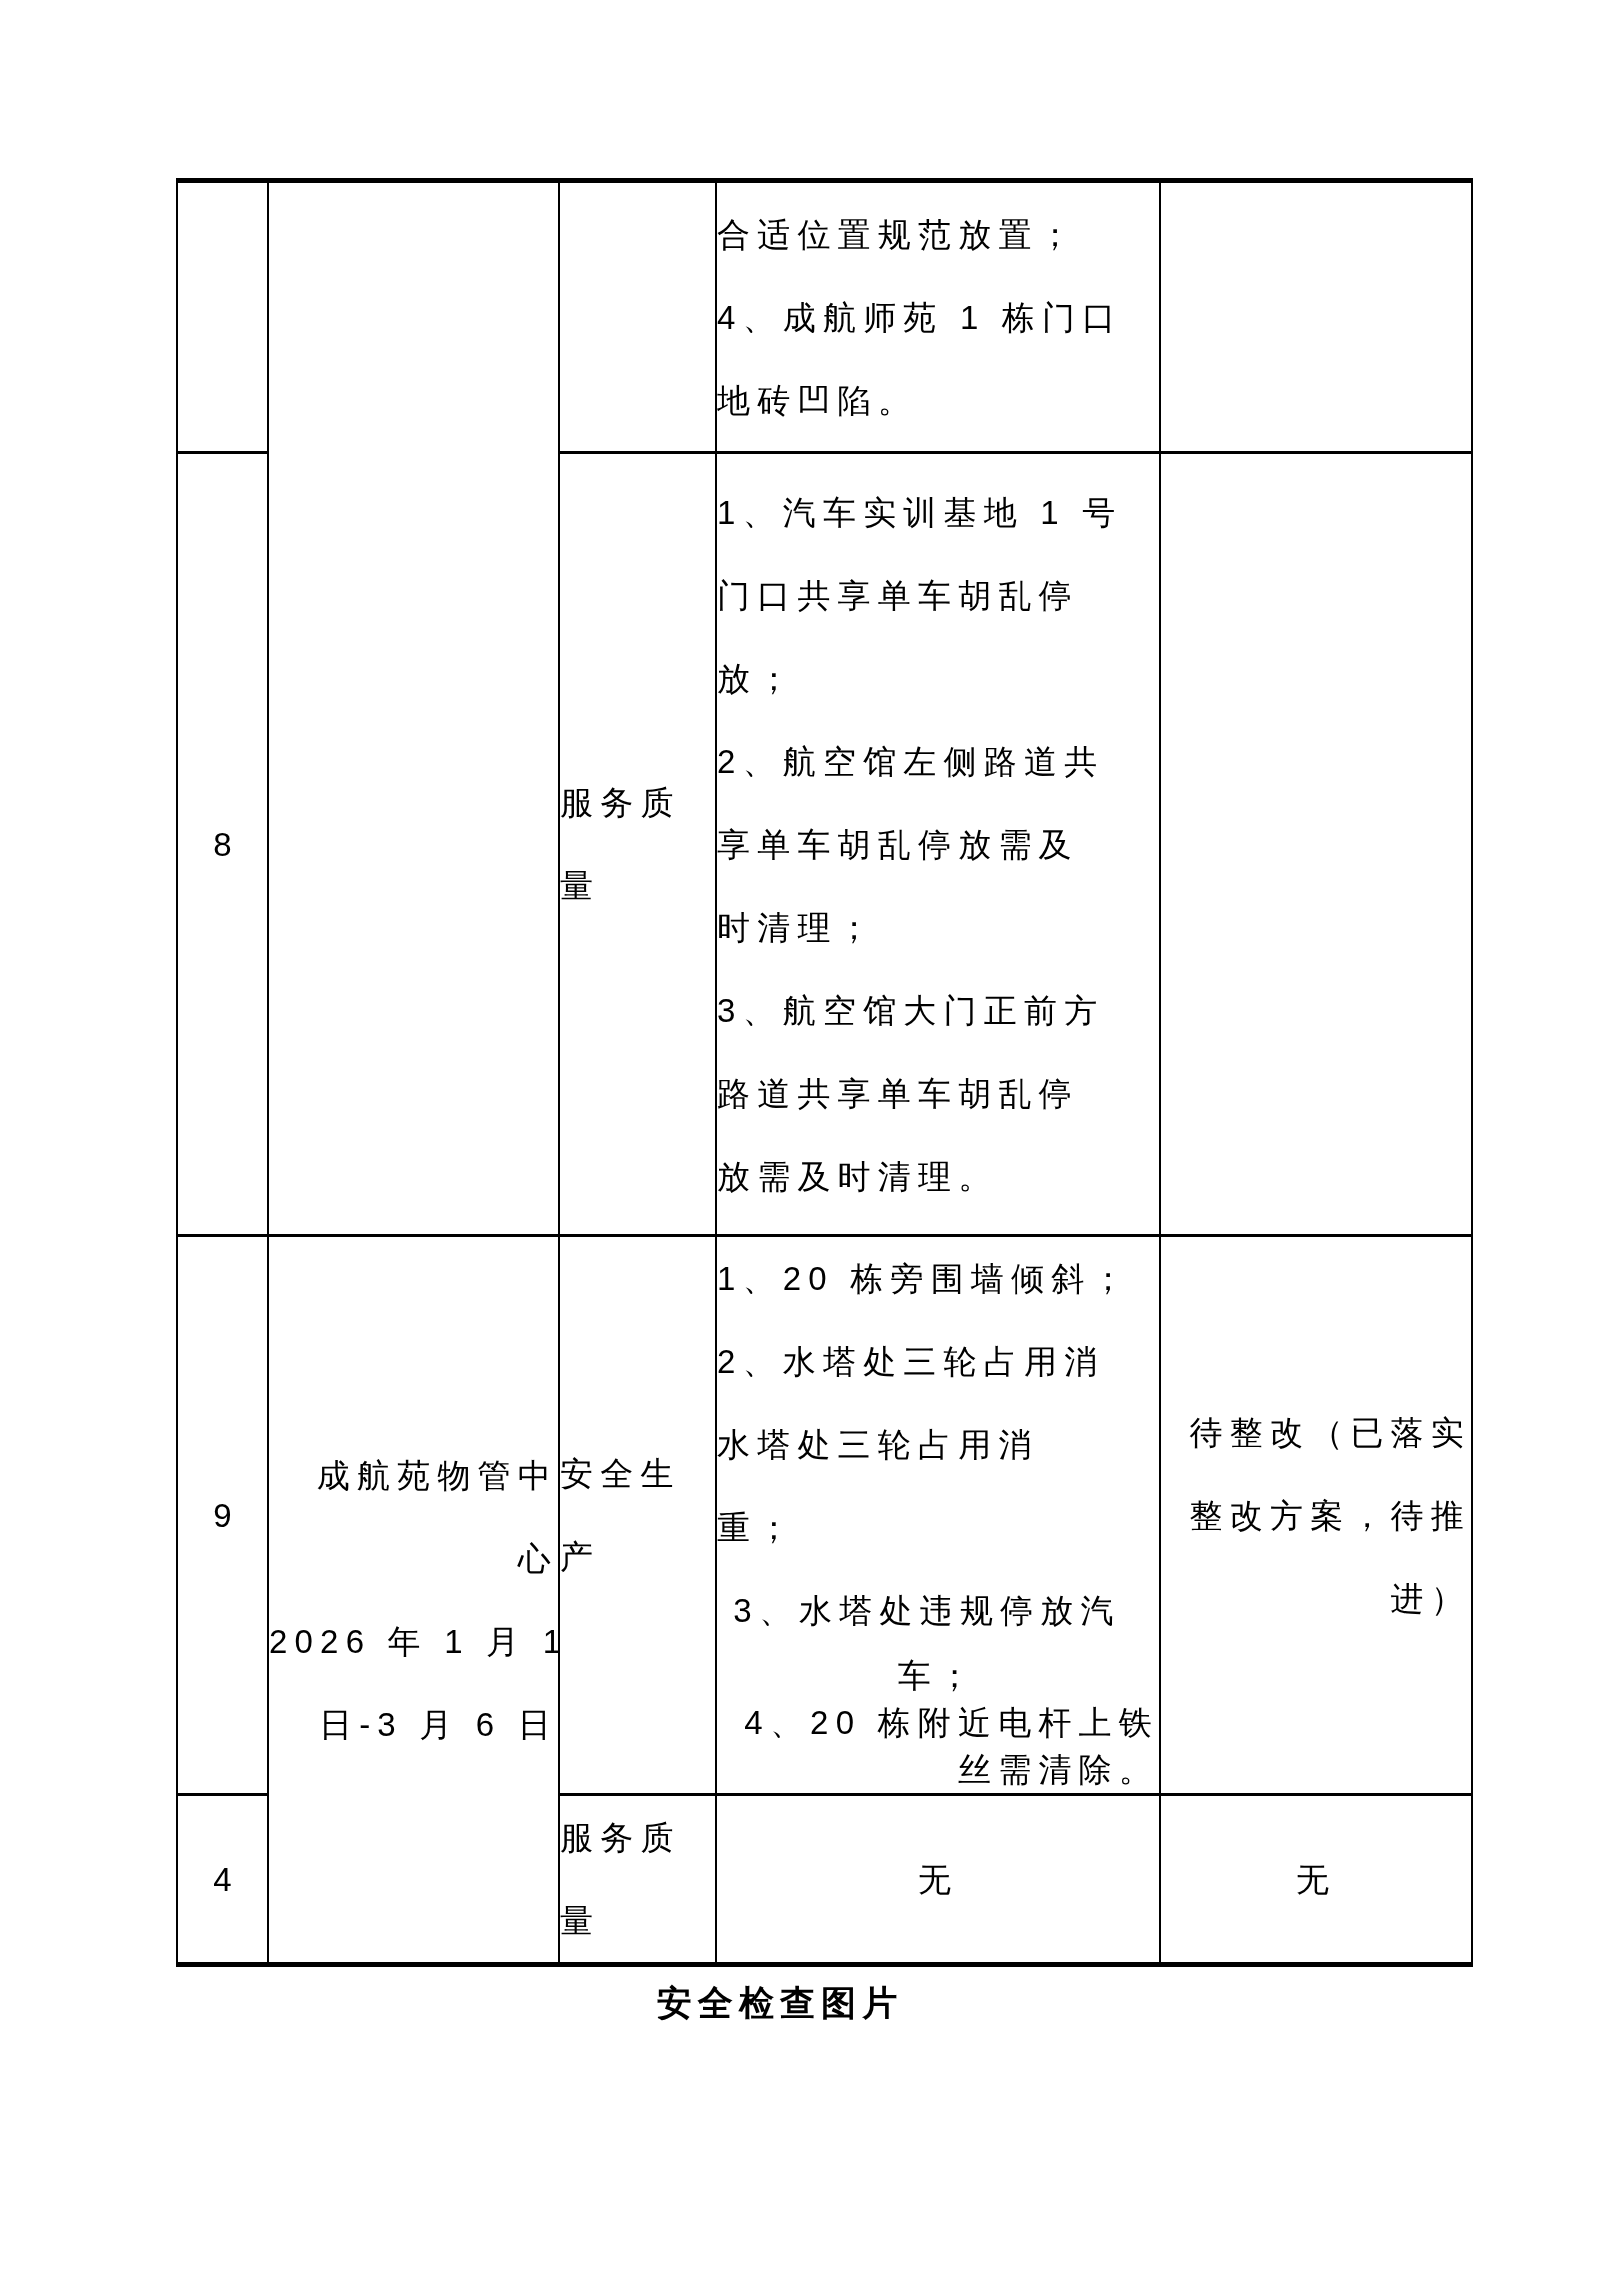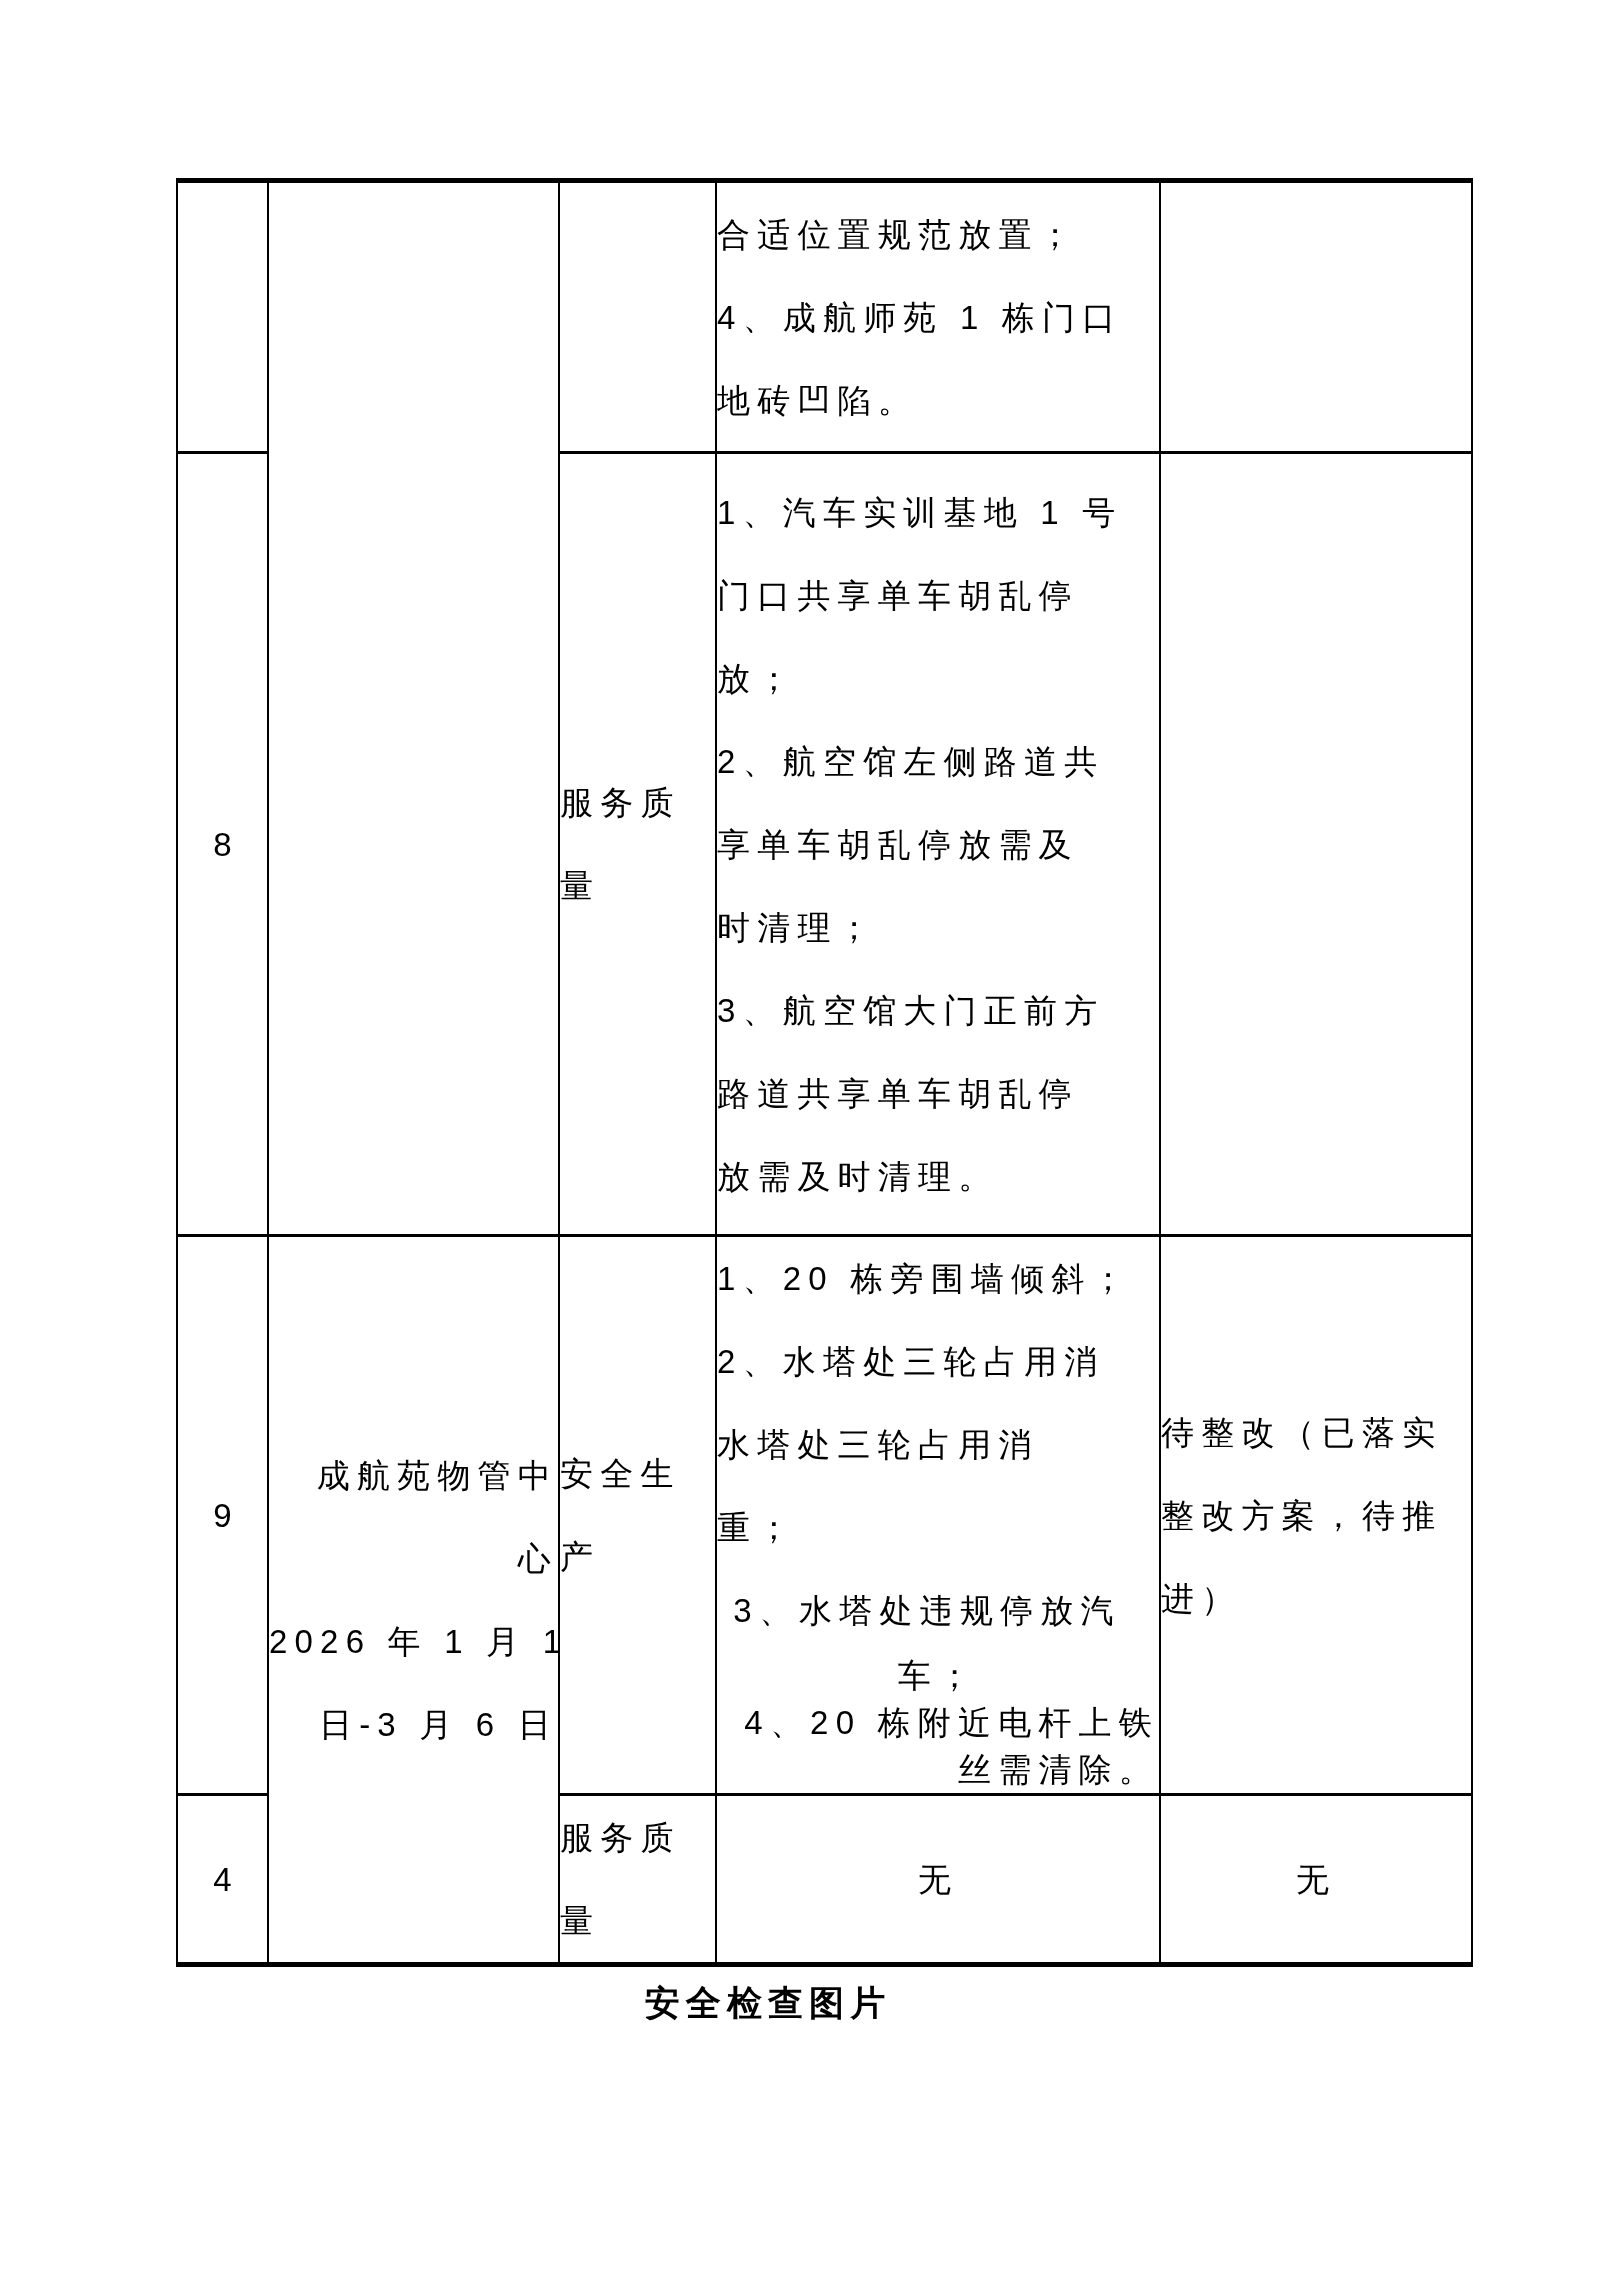--- a/index.html
+++ b/index.html
@@ -41,34 +41,34 @@
     font-size:33px;
     letter-spacing:7.2px;
     white-space:pre;
   }
   .tight { line-height:47px;text-align:right; }
   .ctr   { text-align:center; }
 
   td.c-no   { text-align:center; }
   td.c-unit { text-align:right; padding-top:77px; }
   td.c-cat  { text-align:left; }
-  td.c-st   { text-align:left; }
+  td.c-st   { text-align:right; }
   td.c-none { text-align:center; }
   td.c-iss  {
     text-align:left;
     padding-left:26.6px;
     padding-right:9.2px;
   }
   td.top { vertical-align:top; padding-top:5.1px; }
 
   .num { font-size:33px; line-height:83px; letter-spacing:0; }
 
   .caption {
     position:absolute;
-    left:4px;
+    left:16px;
     top:1980px;
     width:1528px;
     text-align:center;
     font-size:35px;
     font-weight:bold;
     letter-spacing:6.1px;
     line-height:46px;
   }
 </style>
 </head>

